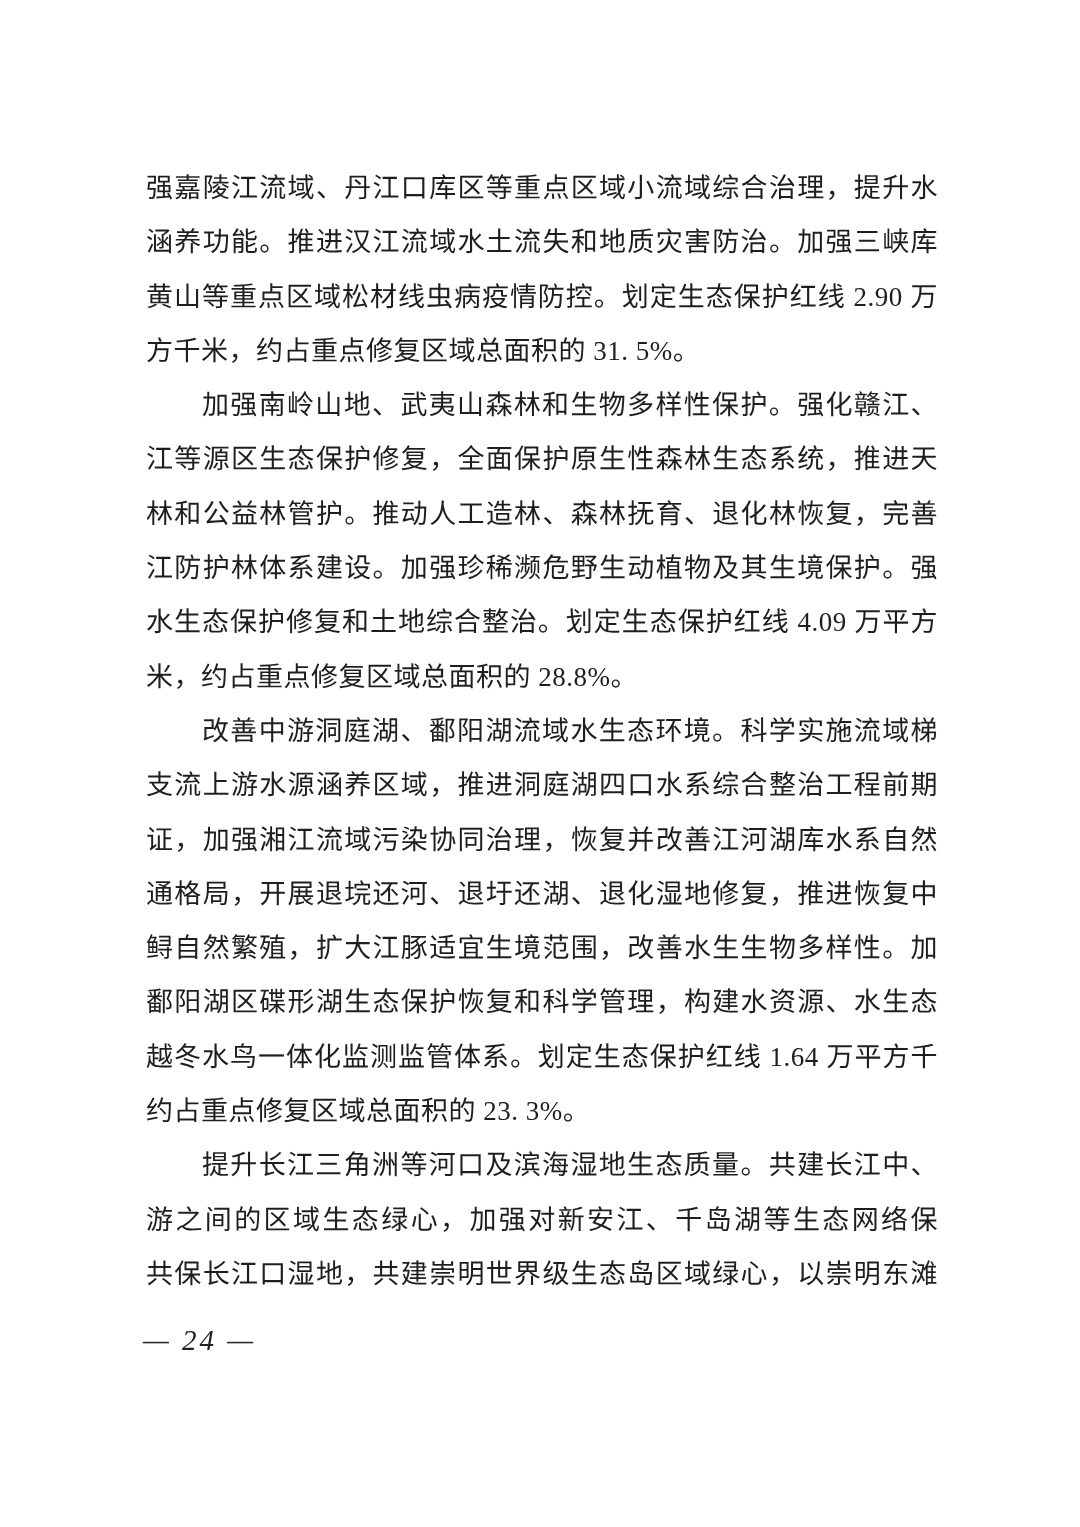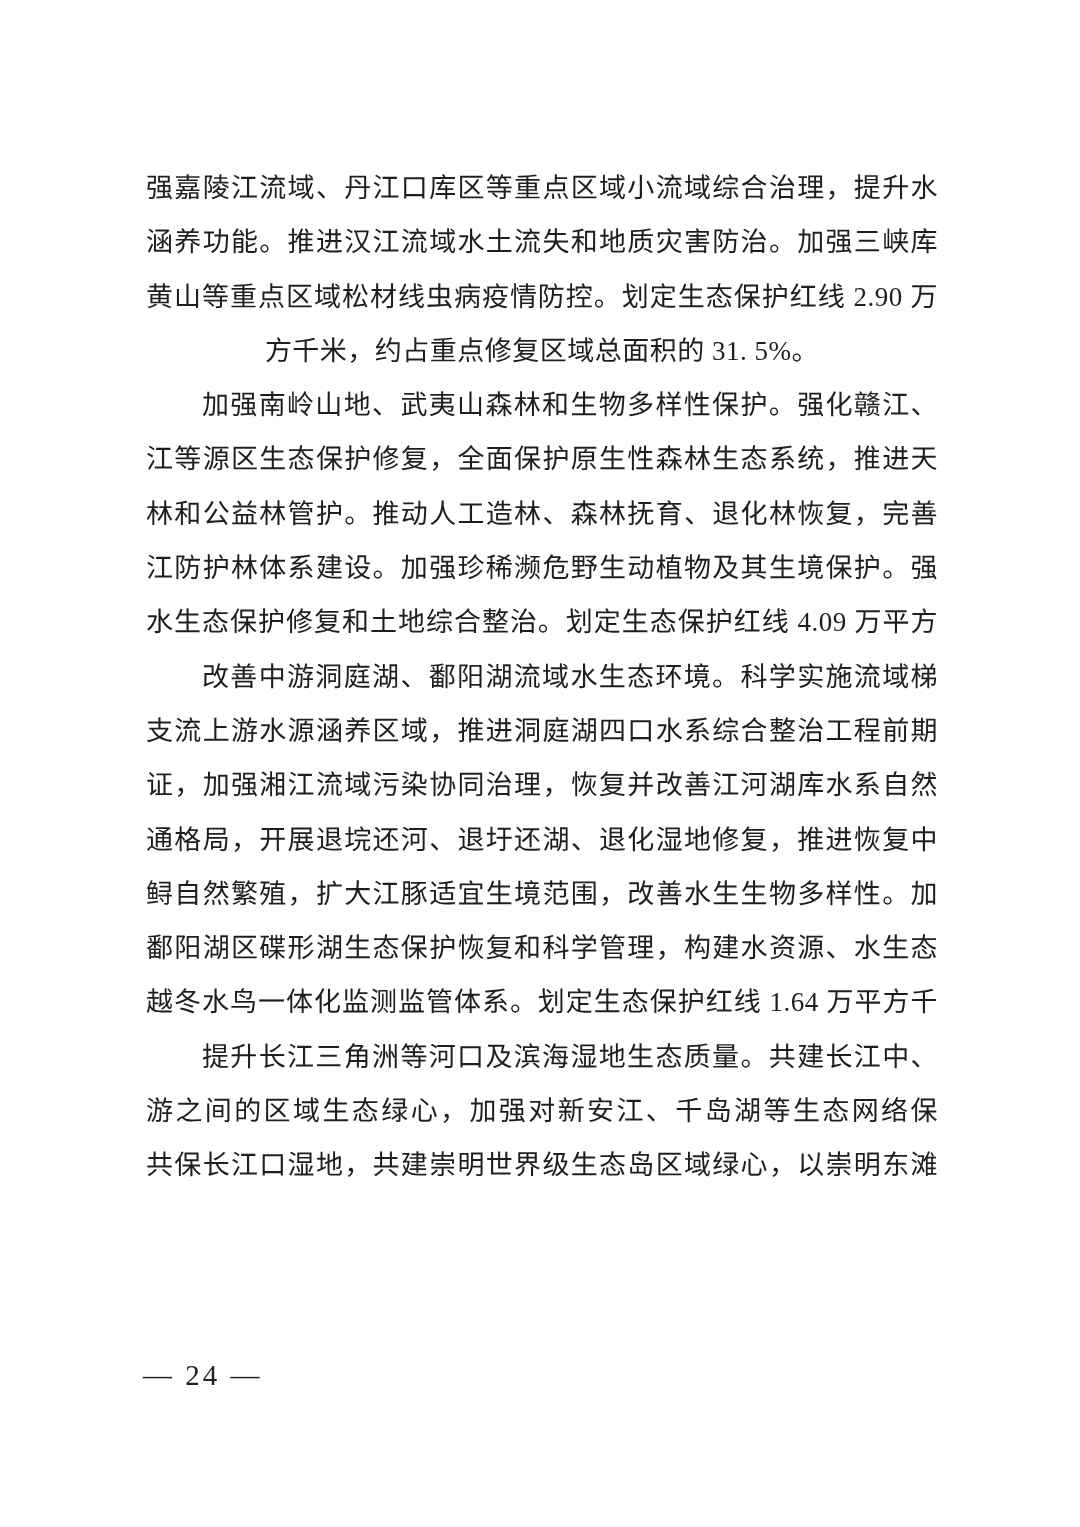--- a/index.html
+++ b/index.html
@@ -23,60 +23,63 @@
     top: 161px;
     width: 792px;
   }
   .line {
     font-size: 27px;
     line-height: 54.3px;
     height: 54.3px;
     letter-spacing: 0.5px;
     word-break: break-all;
     overflow: hidden;
-    text-align: center;
+    text-align: left;
   }
   .line.fill {
     text-align: justify;
     text-align-last: justify;
     text-justify: inter-character;
   }
   .line.indent {
     text-indent: 56px;
   }
   .footer {
     position: absolute;
     left: 143px;
-    top: 1358px;
+    top: 1323px;
     font-size: 29px;
     line-height: 34px;
     letter-spacing: 3px;
     color: #222222;
     white-space: pre;
+    font-style: italic;
   }
 </style>
 </head>
 <body>
 
 <div class="page">
   <div class="text-block">
       <div class="line fill">强嘉陵江流域、丹江口库区等重点区域小流域综合治理，提升水源</div>
       <div class="line fill">涵养功能。推进汉江流域水土流失和地质灾害防治。加强三峡库区、</div>
       <div class="line fill">黄山等重点区域松材线虫病疫情防控。划定生态保护红线 2.90 万平</div>
       <div class="line">方千米，约占重点修复区域总面积的 31. 5%。</div>
       <div class="line fill indent">加强南岭山地、武夷山森林和生物多样性保护。强化赣江、湘</div>
       <div class="line fill">江等源区生态保护修复，全面保护原生性森林生态系统，推进天然</div>
       <div class="line fill">林和公益林管护。推动人工造林、森林抚育、退化林恢复，完善长</div>
       <div class="line fill">江防护林体系建设。加强珍稀濒危野生动植物及其生境保护。强化</div>
       <div class="line fill">水生态保护修复和土地综合整治。划定生态保护红线 4.09 万平方千</div>
+      <div class="line">米，约占重点修复区域总面积的 28.8%。</div>
       <div class="line fill indent">改善中游洞庭湖、鄱阳湖流域水生态环境。科学实施流域梯级</div>
       <div class="line fill">支流上游水源涵养区域，推进洞庭湖四口水系综合整治工程前期论</div>
       <div class="line fill">证，加强湘江流域污染协同治理，恢复并改善江河湖库水系自然连</div>
       <div class="line fill">通格局，开展退垸还河、退圩还湖、退化湿地修复，推进恢复中华</div>
       <div class="line fill">鲟自然繁殖，扩大江豚适宜生境范围，改善水生生物多样性。加强</div>
       <div class="line fill">鄱阳湖区碟形湖生态保护恢复和科学管理，构建水资源、水生态和</div>
       <div class="line fill">越冬水鸟一体化监测监管体系。划定生态保护红线 1.64 万平方千米，</div>
+      <div class="line">约占重点修复区域总面积的 23. 3%。</div>
       <div class="line fill indent">提升长江三角洲等河口及滨海湿地生态质量。共建长江中、下</div>
       <div class="line fill">游之间的区域生态绿心，加强对新安江、千岛湖等生态网络保护。</div>
       <div class="line fill">共保长江口湿地，共建崇明世界级生态岛区域绿心，以崇明东滩湿</div>
     </div>
   <div class="footer">— 24 —</div>
 </div>
 
 </body></html>

